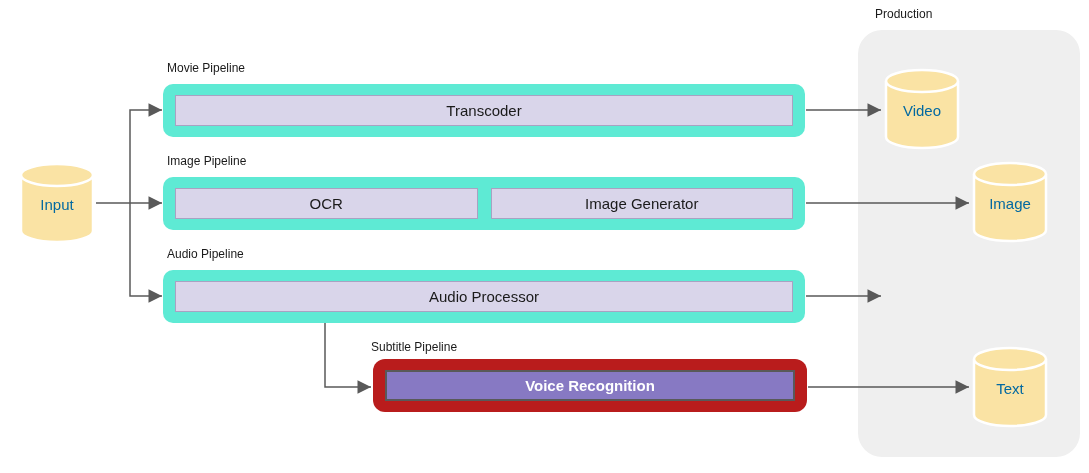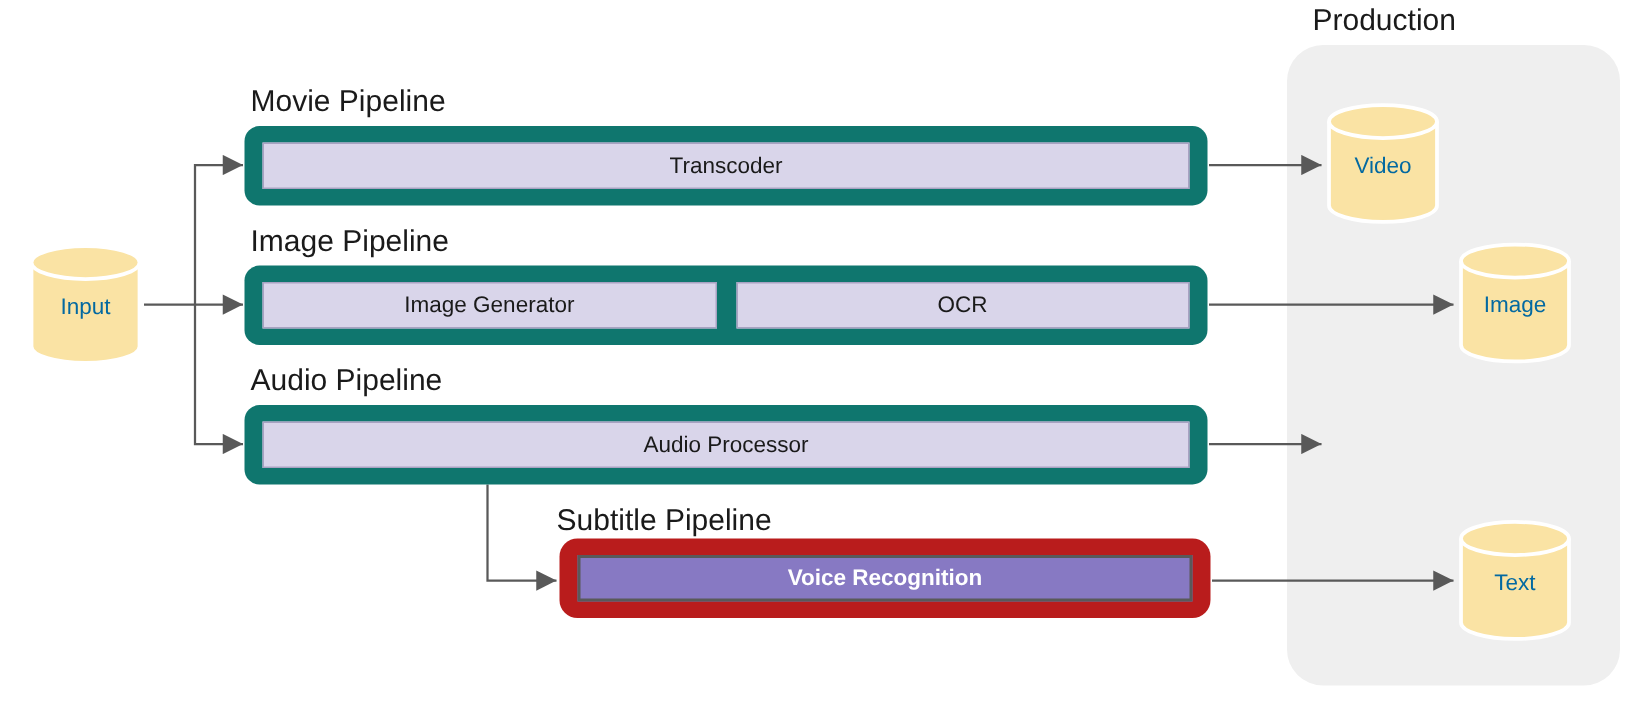--- a/index.html
+++ b/index.html
@@ -1,25 +1,25 @@
 <!DOCTYPE html>
 <html><head>
 <meta charset="utf-8">
 <style>
   html,body{margin:0;padding:0;background:#ffffff;}
   #canvas{
     position:relative;width:1089px;height:473px;overflow:hidden;
     font-family:"Liberation Sans",sans-serif;color:#1a1a1a;background:#ffffff;
   }
   .abs{position:absolute;}
-  .plabel{font-size:20px;line-height:18px;white-space:nowrap;}
+  .plabel{font-size:12px;line-height:18px;white-space:nowrap;}
   .plabel.bold{font-weight:normal;}
   
   .frame{
-    position:absolute;height:53px;border-radius:10px;background:#0f766e;
+    position:absolute;height:53px;border-radius:10px;background:#5eead4;
     box-sizing:border-box;padding:11px 12px;display:flex;gap:13px;
   }
   .frame.purple{background:#b91c1c;border-radius:12px;}
   .stage{
     flex:1;box-sizing:border-box;display:flex;align-items:center;justify-content:center;
     font-size:15px;
   }
   .stage.lav{background:#D9D5EA;border:1px solid #A8A2C2;color:#1a1a1a;}
   .stage.vio{background:#8779C3;border:2px solid #595959;color:#ffffff;font-weight:bold;}
   
@@ -69,22 +69,22 @@
     <div class="cyl-label">Input</div>
   </div>
 
   <div class="abs plabel" style="left:167px;top:59px;">Movie Pipeline</div>
   <div class="frame" style="left:163px;top:84px;width:642px;">
     <div class="stage lav">Transcoder</div>
   </div>
 
   <div class="abs plabel" style="left:167px;top:152px;">Image Pipeline</div>
   <div class="frame" style="left:163px;top:177px;width:642px;">
+    <div class="stage lav">OCR</div>
     <div class="stage lav">Image Generator</div>
-    <div class="stage lav">OCR</div>
   </div>
 
   <div class="abs plabel" style="left:167px;top:245px;">Audio Pipeline</div>
   <div class="frame" style="left:163px;top:270px;width:642px;">
     <div class="stage lav">Audio Processor</div>
   </div>
 
   <div class="abs plabel bold" style="left:371px;top:338px;">Subtitle Pipeline</div>
   <div class="frame purple" style="left:373px;top:359px;width:434px;">
     <div class="stage vio">Voice Recognition</div>

